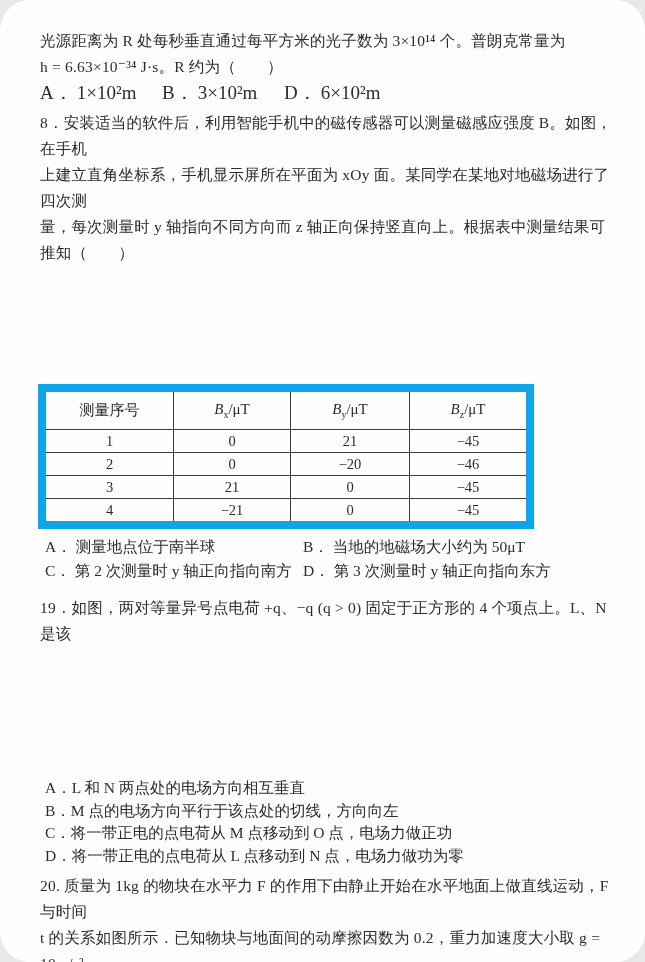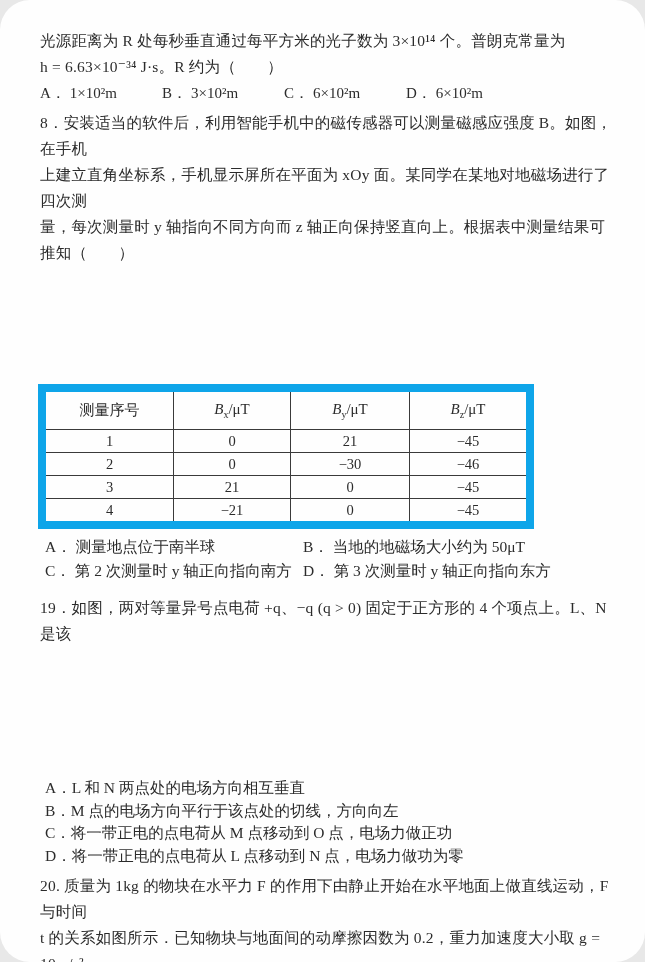--- a/index.html
+++ b/index.html
@@ -4,21 +4,21 @@
 <style>
   html,body { margin:0; padding:0; background:#e8e8e8; }
   .page {
     width:645px; height:962px; margin:0 auto; background:#fefefe;
     font-family:"Liberation Serif","DejaVu Serif",serif;
     color:#2b2b2b; overflow:hidden; box-sizing:border-box;
     padding:28px 32px 0 40px; position:relative;border-radius:30px;
   }
   p { margin:0; }
   .tline { font-size:15.5px; line-height:26px; letter-spacing:0.2px; }
-  .opt-row { display:flex; font-size:15px; line-height:26px; }
+  .opt-row { display:flex; font-size:19px; line-height:26px; }
   .opt-row .opt { flex:0 0 122px; white-space:nowrap; }
   .opt-row .opt:last-child { flex:1 1 auto; }
   .opt .lab { margin-right:4px; }
   .figure-space { width:100%; }
   .fs-q8 { height:118px; }
   .fs-q19 { height:130px; }
   table.meas {
     border-collapse:collapse; margin-left:-2px; margin-top:0;
     border:8px solid #0ea5e9; font-size:15px;
   }
@@ -45,21 +45,20 @@
 <body>
 
 <div class="page">
 
   <section class="q q7">
     <p class="tline">光源距离为 R 处每秒垂直通过每平方米的光子数为 3×10¹⁴ 个。普朗克常量为</p>
     <p class="tline">h = 6.63×10⁻³⁴ J·s。R 约为（　　）</p>
     <div class="opt-row">
       <span class="opt"><span class="lab">A．</span><span>1×10²m</span></span>
       <span class="opt"><span class="lab">B．</span><span>3×10²m</span></span>
-      <span class="opt"><span class="lab">C．</span><span>6×10²m</span></span>
       <span class="opt"><span class="lab">D．</span><span>6×10²m</span></span>
     </div>
   </section>
 
   <section class="q q8">
     <p class="tline">8．安装适当的软件后，利用智能手机中的磁传感器可以测量磁感应强度 B。如图，在手机</p>
     <p class="tline">上建立直角坐标系，手机显示屏所在平面为 xOy 面。某同学在某地对地磁场进行了四次测</p>
     <p class="tline">量，每次测量时 y 轴指向不同方向而 z 轴正向保持竖直向上。根据表中测量结果可推知（　　）</p>
 
     <div class="figure-space fs-q8"></div>
@@ -76,21 +75,21 @@
       <tbody>
         <tr>
           <td>1</td>
           <td>0</td>
           <td>21</td>
           <td>−45</td>
         </tr>
         <tr>
           <td>2</td>
           <td>0</td>
-          <td>−30</td>
+          <td>−20</td>
           <td>−46</td>
         </tr>
         <tr>
           <td>3</td>
           <td>21</td>
           <td>0</td>
           <td>−45</td>
         </tr>
         <tr>
           <td>4</td>

